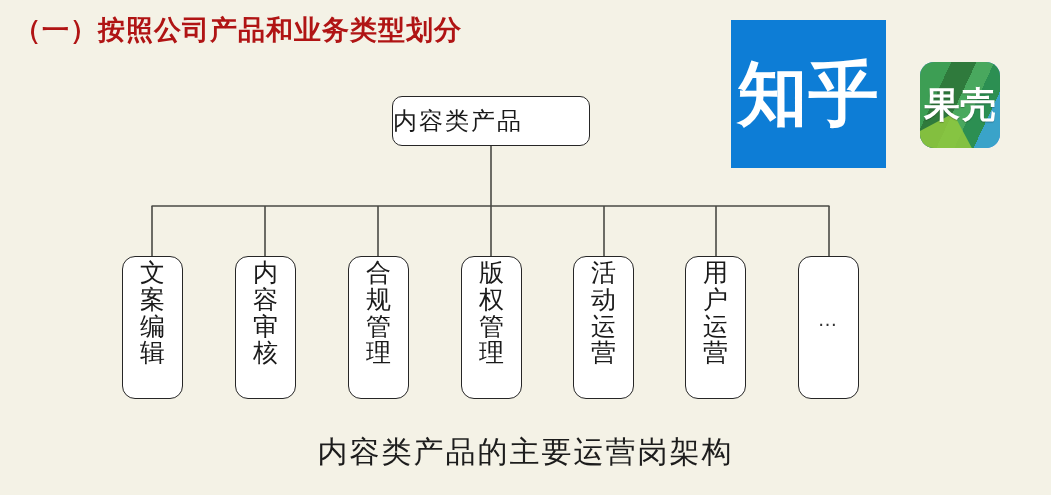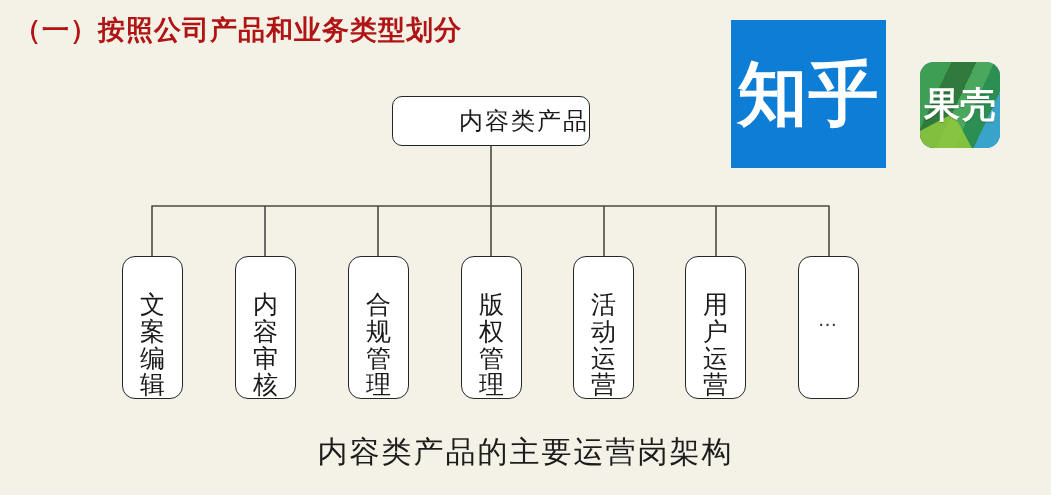--- a/index.html
+++ b/index.html
@@ -46,21 +46,21 @@
   }
 
   
   .node-box {
     position: absolute;
     background: #ffffff;
     border: 1.4px solid #262626;
     box-sizing: border-box;
     display: flex;
     align-items: center;
-    justify-content: flex-end;
+    justify-content: flex-start;
     font-family: "Liberation Sans", "DejaVu Sans", sans-serif;
     color: #1a1a1a;
   }
   #root-node {
     left: 392px;
     top: 96px;
     width: 198px;
     height: 50px;
     border-radius: 10px;
     font-size: 24px;

